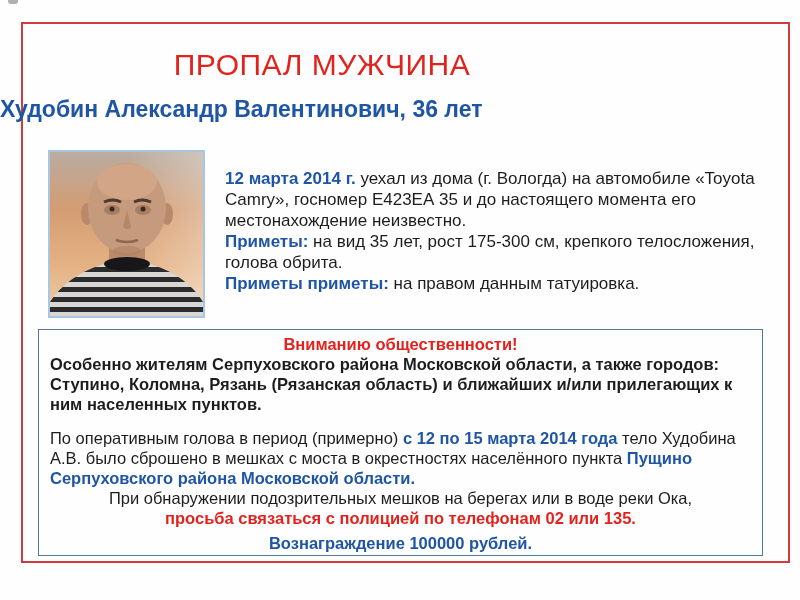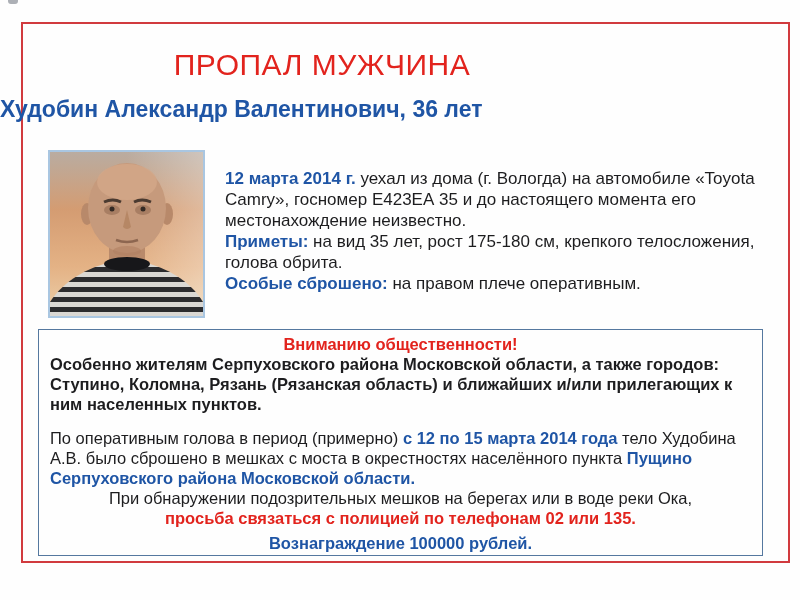--- a/index.html
+++ b/index.html
@@ -90,22 +90,22 @@
     <circle cx="62" cy="57" r="2.5" fill="#342a24"></circle>
     <circle cx="93" cy="57" r="2.5" fill="#342a24"></circle>
     <path d="M77,58 L73,75 Q77,79 81,75 Z" fill="#b68765"></path>
     <path d="M66,88 Q77,92 88,88" stroke="#8d6650" stroke-width="2.5" fill="none"></path>
     <ellipse cx="77" cy="99" rx="14" ry="5" fill="#b08062" opacity="0.6"></ellipse>
   </svg>
 </div>
 
 <div class="info">
   <p><span class="bb">12 марта 2014 г.</span><span> уехал из дома (г. Вологда) на автомобиле «Toyota Camry», госномер Е423ЕА 35 и до настоящего момента его местонахождение неизвестно.</span></p>
-  <p><span class="bb">Приметы:</span><span> на вид 35 лет, рост 175-180 см, крепкого телосложения, голова обрита.</span></p>
-  <p><span class="bb">Особые сброшено:</span><span> на правом плече оперативным.</span></p>
+  <p><span class="bb">Приметы:</span><span> на вид 35 лет, рост 175-300 см, крепкого телосложения, голова обрита.</span></p>
+  <p><span class="bb">Приметы приметы:</span><span> на правом данным татуировка.</span></p>
 </div>
 
 <div class="notice-box">
   <p class="center rb">Вниманию общественности!</p>
   <p class="gap-after">Особенно жителям Серпуховского района Московской области, а также городов: Ступино, Коломна, Рязань (Рязанская область) и ближайших и/или прилегающих к ним населенных пунктов.</p>
   <p><span>По оперативным голова в период (примерно) </span><span class="bb">с 12 по 15 марта 2014 года</span><span> тело Худобина А.В. было сброшено в мешках с моста в окрестностях населённого пункта </span><span class="bb">Пущино Серпуховского района Московской области.</span></p>
   <p class="center">При обнаружении подозрительных мешков на берегах или в воде реки Ока,</p>
   <p class="center rb">просьба связаться с полицией по телефонам 02 или 135.</p>
   <p class="center bb sp6">Вознаграждение 100000 рублей.</p>
 </div>

